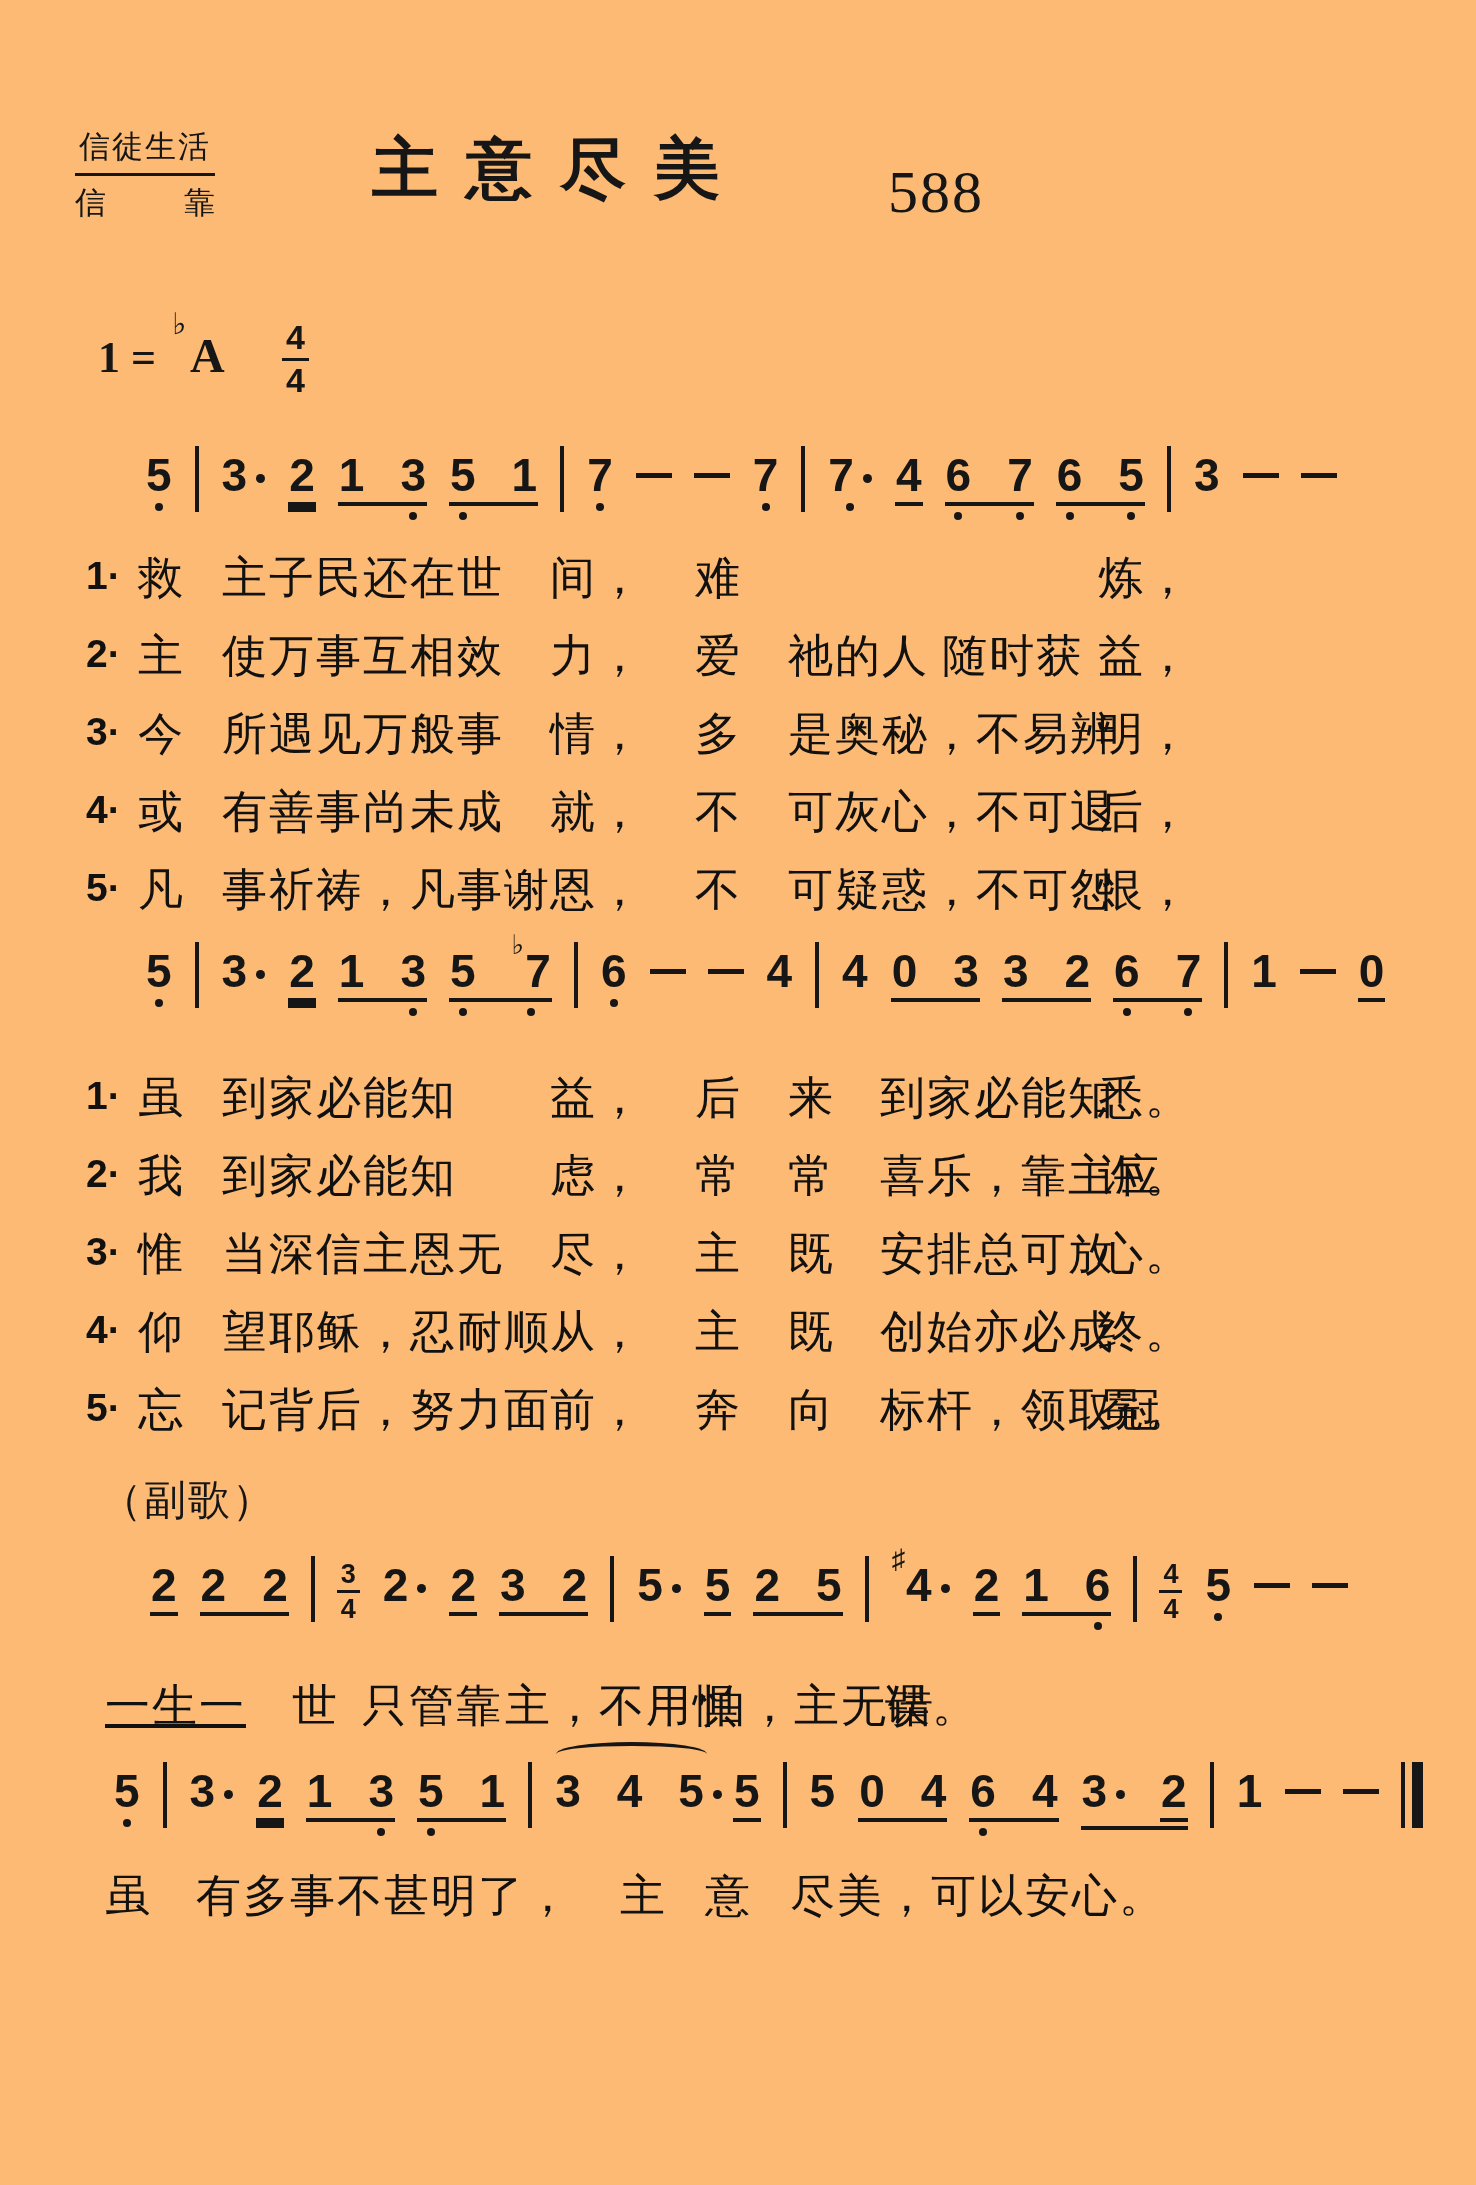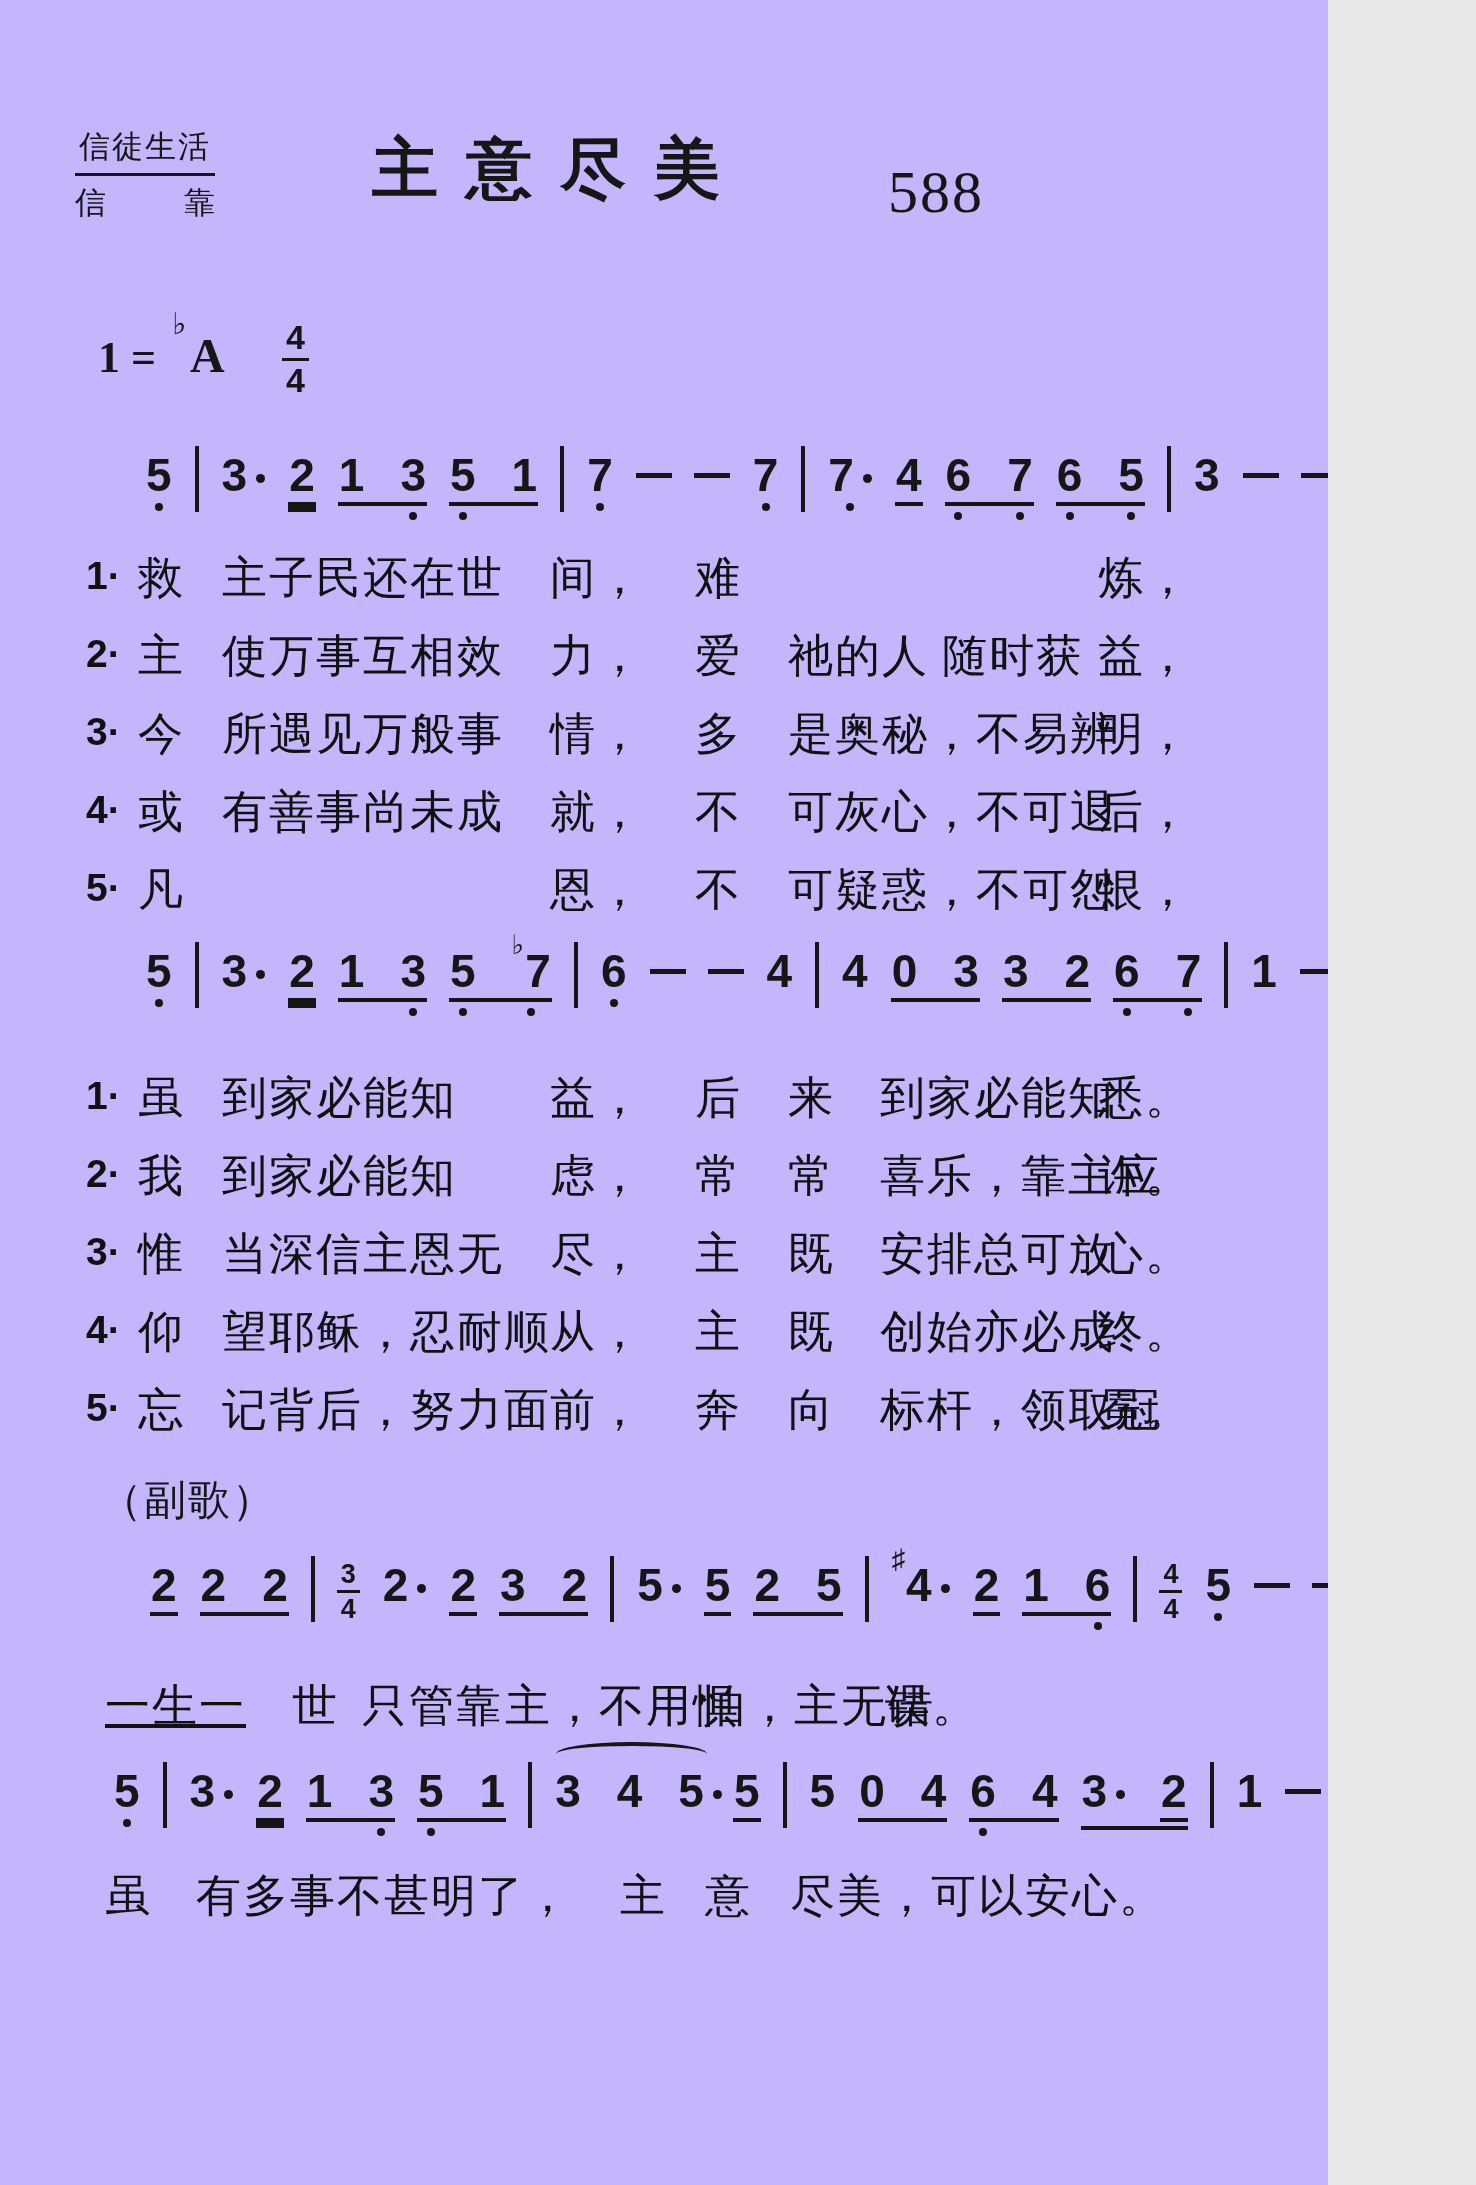--- a/index.html
+++ b/index.html
@@ -1,16 +1,16 @@
 <!DOCTYPE html>
 <html><head>
 <meta charset="utf-8">
 <style>
   html,body{margin:0;padding:0;background:#e8e8e8;}
-  .page{position:relative;width:1328px;height:2185px;background:#c4b5fd;color:#161616;
+  .page{position:relative;width:1476px;height:2185px;background:#fdba74;color:#161616;
         font-family:"Liberation Serif","DejaVu Serif",serif;overflow:hidden;}
 
   
   .cat{position:absolute;left:75px;top:126px;width:140px;}
   .cat-top{font-size:31px;letter-spacing:2px;border-bottom:3px solid #161616;padding-bottom:5px;text-align:center;white-space:nowrap;}
   .cat-bottom{display:flex;justify-content:space-between;font-size:31px;padding-top:6px;}
   .title{position:absolute;left:372px;top:124px;font-size:66px;font-weight:bold;letter-spacing:28px;white-space:nowrap;}
   .hymn-no{position:absolute;left:888px;top:128px;font-size:60px;letter-spacing:2px;margin-top:30px;}
 
   
@@ -184,20 +184,21 @@
         <span class="seg" style="left: 138px;">或</span>
         <span class="seg" style="left: 222px;">有善事尚未成</span>
         <span class="seg" style="left: 550px;">就，</span>
         <span class="seg" style="left: 695px;">不</span>
         <span class="seg" style="left: 788px;">可灰心，不可退</span>
         <span class="seg" style="left: 1098px;">后，</span>
       </div>
       <div class="lyric-row" style="top: 860px;">
         <span class="vnum" style="left: 86px;">5·</span>
         <span class="seg" style="left: 138px;">凡</span>
+        <span class="seg" style="left: 222px;">事祈祷，凡事谢</span>
         <span class="seg" style="left: 550px;">恩，</span>
         <span class="seg" style="left: 695px;">不</span>
         <span class="seg" style="left: 788px;">可疑惑，不可怨</span>
         <span class="seg" style="left: 1098px;">恨，</span>
       </div>
     </div>
 
   <div id="music-line2" class="music-line" style="left:145px;top:948px;">
       <span class="note">
         <span>5</span>

